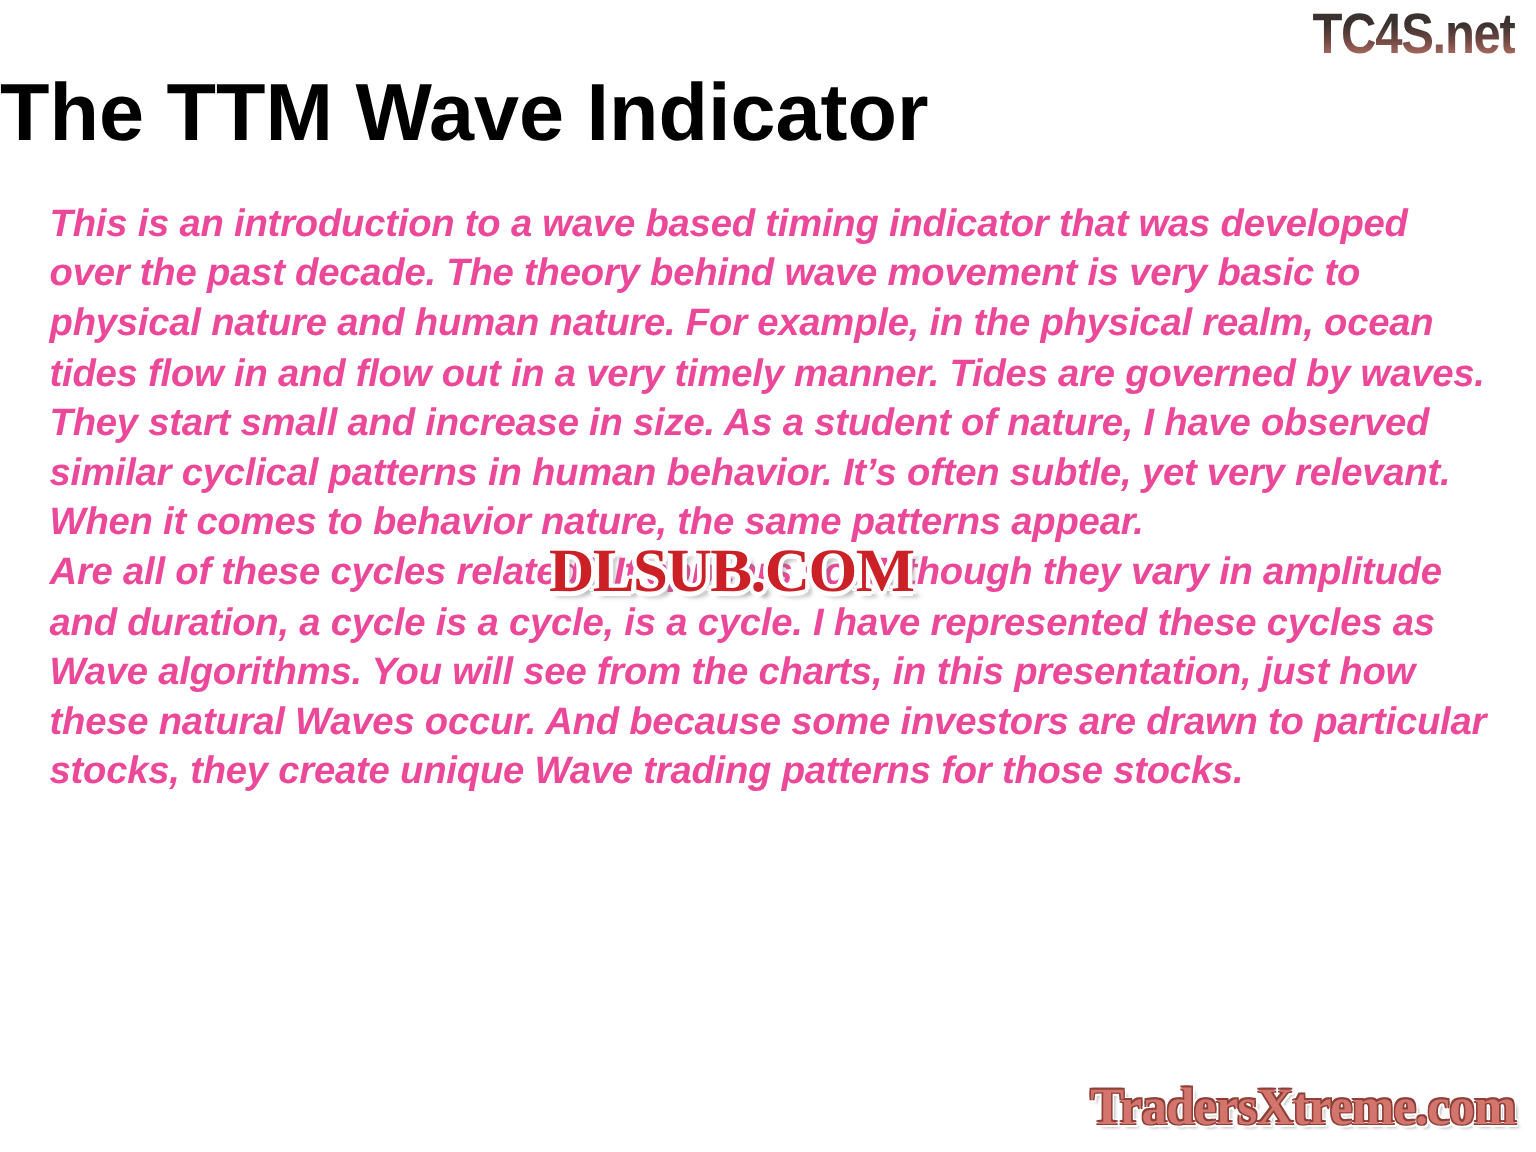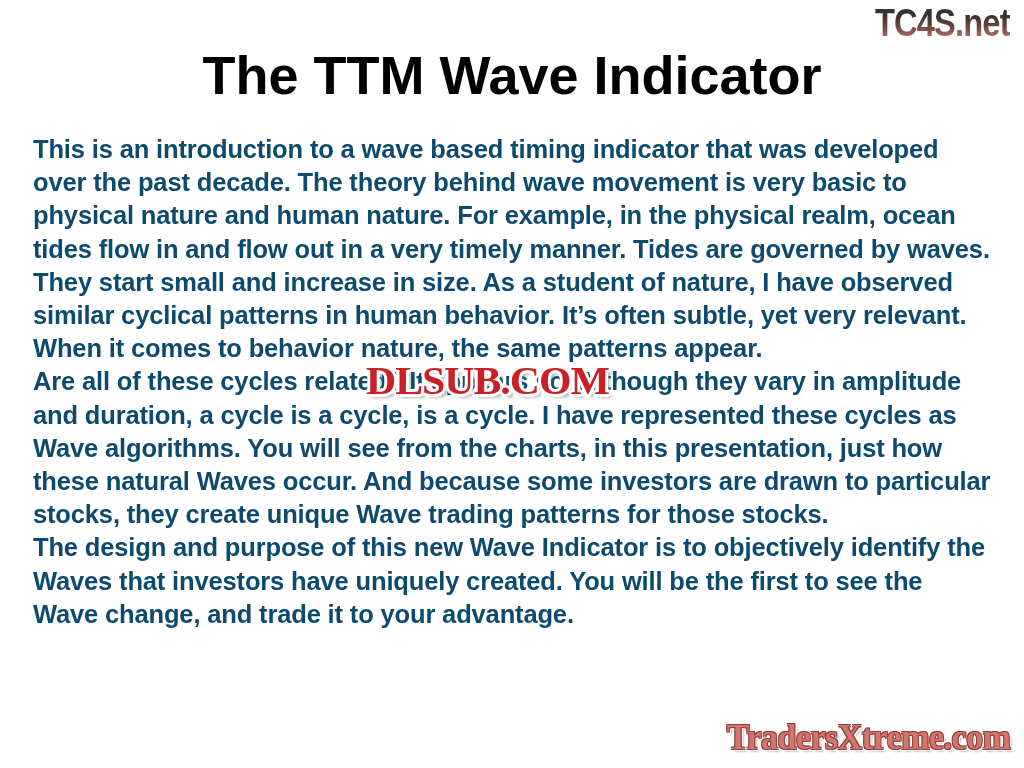--- a/index.html
+++ b/index.html
@@ -46,42 +46,42 @@
     -webkit-text-fill-color: transparent;
     white-space: nowrap;
   }
 
   
   .title {
     position: absolute;
     top: 44px;
     left: 0;
     width: 1024px;
-    text-align: center;
     font-family: "Liberation Sans", sans-serif;
     font-weight: bold;
     font-size: 54px;
     line-height: 62px;
     color: #000000;
     letter-spacing: 0px;
     white-space: nowrap;
   }
 
   
   .body-copy {
     position: absolute;
     top: 133px;
     left: 33px;
     width: 960px;
     font-family: "Liberation Sans", sans-serif;
     font-weight: bold;
     font-size: 25.5px;
     line-height: 33.2px;
-    color: #0c4a6e;
+    color: #ec4899;
     letter-spacing: -0.15px;
+    font-style: italic;
   }
   .para {
     margin: 0;
     padding: 0;
   }
 
   
   .watermark {
     position: absolute;
     left: 366px;
@@ -140,20 +140,19 @@
 <div class="slide">
 
   <div class="brand-top">TC4S.net</div>
 
   <div class="title">The TTM Wave Indicator</div>
 
   <div class="body-copy">
     <p class="para">This is an introduction to a wave based timing indicator that was developed over the past decade. The theory behind wave movement is very basic to physical nature and human nature. For example, in the physical realm, ocean tides flow in and flow out in a very timely manner. Tides are governed by waves. They start small and increase in size. As a student of nature, I have observed similar cyclical patterns in human behavior. It’s often subtle, yet very relevant.</p>
     <p class="para">When it comes to behavior nature, the same patterns appear.</p>
     <p class="para">Are all of these cycles related? It appears so. Although they vary in amplitude and duration, a cycle is a cycle, is a cycle. I have represented these cycles as Wave algorithms. You will see from the charts, in this presentation, just how these natural Waves occur. And because some investors are drawn to particular stocks, they create unique Wave trading patterns for those stocks.</p>
-    <p class="para">The design and purpose of this new Wave Indicator is to objectively identify the Waves that investors have uniquely created. You will be the first to see the Wave change, and trade it to your advantage.</p>
   </div>
 
   <div class="watermark">DLSUB.COM</div>
 
   <div class="brand-bottom">TradersXtreme.com</div>
 
 </div>
 
 </body></html>

